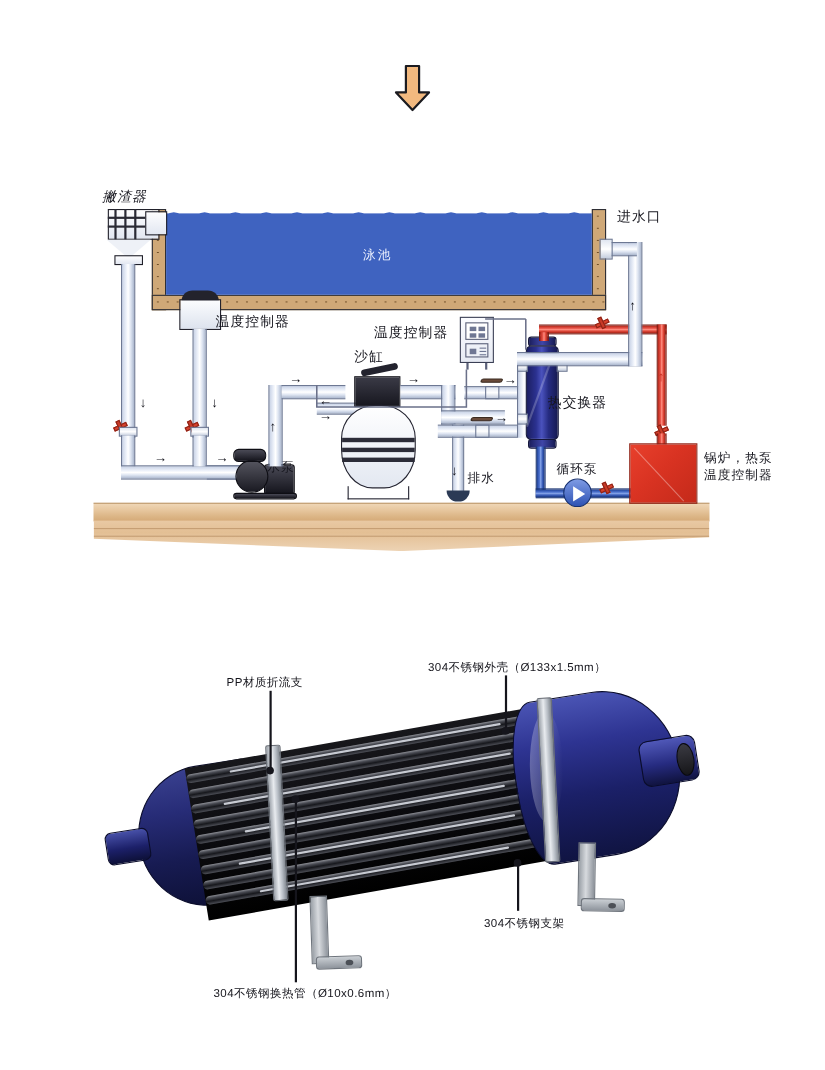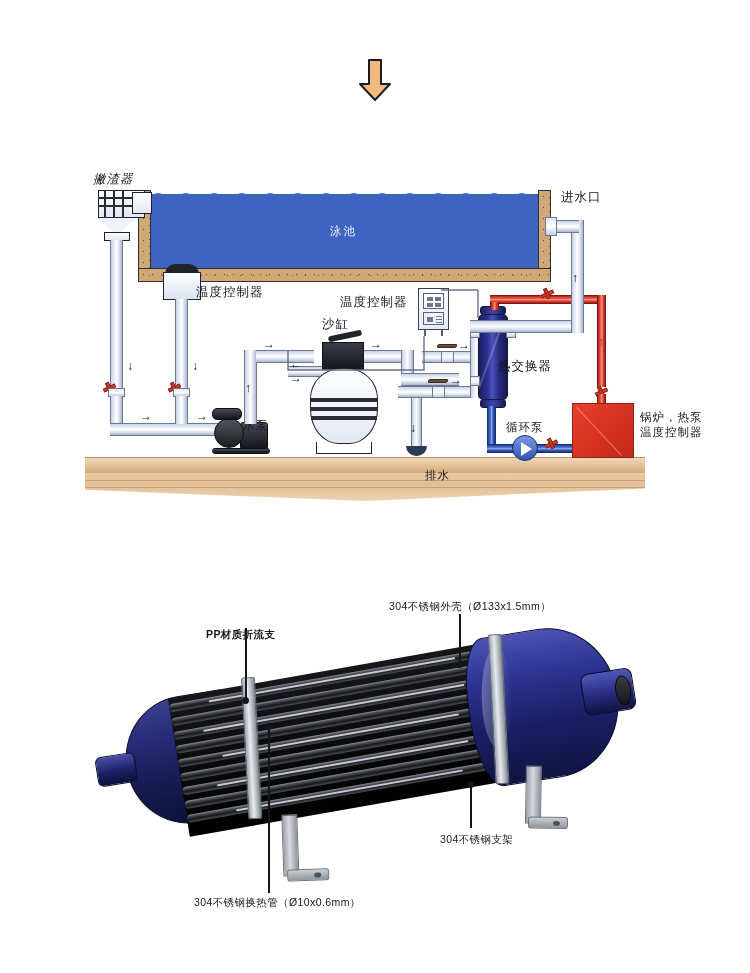--- a/index.html
+++ b/index.html
@@ -245,21 +245,21 @@
   <div class="arrow" style="left:290px;top:212px;">→</div>
 
   <div class="pipe h" style="left:364px;top:190px;width:50px;height:13px;"></div>
   <div class="pipe v" style="left:401px;top:190px;width:13px;height:36px;"></div>
   <div class="pipe h" style="left:401px;top:213px;width:58px;height:13px;"></div>
   <div class="arrow" style="left:370px;top:178px;">→</div>
 
   <div class="pipe v" style="left:411px;top:226px;width:11px;height:62px;"></div>
   <div class="drain-cap" style="left:406px;top:286px;width:21px;height:10px;border-radius:0 0 12px 12px;background:#2b3a55;"></div>
   <div class="arrow" style="left:410px;top:262px;">↓</div>
-  <div class="lbl" style="left:425px;top:268px;margin-top:40px;">排水</div>
+  <div class="lbl" style="left:425px;top:268px;">排水</div>
 
   <div class="pipe h" style="left:398px;top:226px;width:72px;height:12px;"></div>
   <div class="valve-bf" style="left:428px;top:216px;"></div>
   <div class="collar" style="left:432px;top:226px;width:13px;height:12px;"></div>
   <div class="arrow" style="left:450px;top:214px;">→</div>
 
   <div class="pipe h" style="left:422px;top:191px;width:58px;height:12px;"></div>
   <div class="valve-bf" style="left:437px;top:181px;"></div>
   <div class="collar" style="left:441px;top:191px;width:13px;height:12px;"></div>
   <div class="arrow" style="left:458px;top:179px;">→</div>
@@ -362,21 +362,21 @@
     <div class="bracket" style="left:150px;top:146px;width:16px;height:62px;transform:rotate(7deg);"></div>
     <div class="bracket-foot" style="left:150px;top:203px;width:42px;height:12px;transform:rotate(7deg);">
       <div class="bracket-hole" style="left:26px;top:3px;"></div>
     </div>
     <div class="bracket" style="left:398px;top:136px;width:16px;height:58px;transform:rotate(10deg);"></div>
     <div class="bracket-foot" style="left:396px;top:189px;width:40px;height:12px;transform:rotate(10deg);">
       <div class="bracket-hole" style="left:24px;top:3px;"></div>
     </div>
   </div>
 
-  <div class="plabel" style="left:206px;top:68px;font-weight:bold;">PP材质折流支</div>
+  <div class="plabel" style="left:206px;top:54px;">PP材质折流支</div>
   <div class="callout-line" style="left:245px;top:68px;height:72px;"></div>
   <div class="callout-dot" style="left:242px;top:137px;"></div>
 
   <div class="plabel" style="left:389px;top:40px;">304不锈钢外壳（Ø133x1.5mm）</div>
   <div class="callout-line" style="left:459px;top:54px;height:50px;"></div>
   <div class="callout-dot" style="left:456px;top:101px;"></div>
 
   <div class="callout-dot" style="left:265px;top:163px;"></div>
   <div class="callout-line" style="left:268px;top:168px;height:165px;"></div>
   <div class="plabel" style="left:194px;top:336px;">304不锈钢换热管（Ø10x0.6mm）</div>

